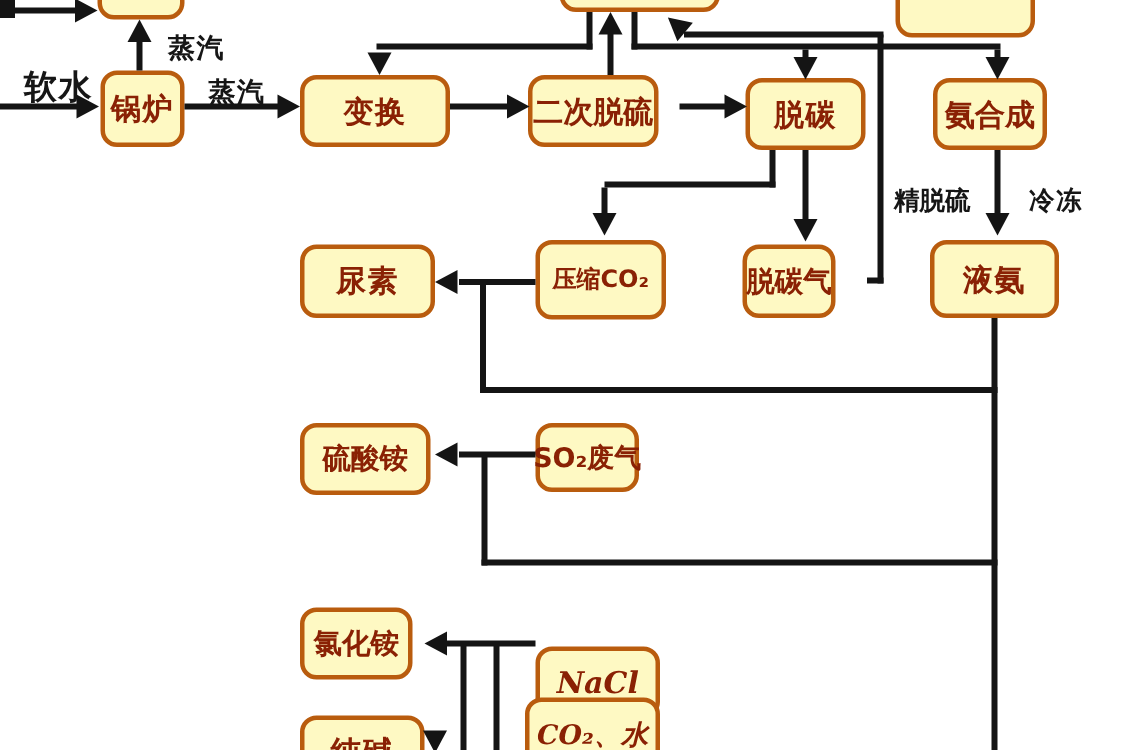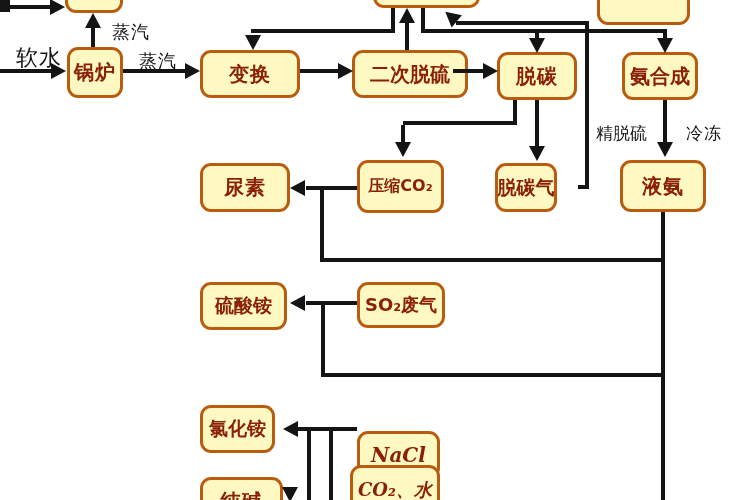--- a/index.html
+++ b/index.html
@@ -9,21 +9,21 @@
   }
   .node{
     position:absolute;background:#fef9c3;border:3px solid #B95C0E;border-radius:11px;
     display:flex;align-items:center;justify-content:center;box-sizing:border-box;
   }
   .node span{
     color:#8A2104;font-weight:bold;font-size:20px;letter-spacing:1px;white-space:nowrap;
   }
   .node span.chem{font-family:"DejaVu Serif","Liberation Serif",serif;font-style:italic;letter-spacing:0;}
   .lbl{
-    position:absolute;color:#161616;font-weight:normal;font-size:18px;white-space:nowrap;letter-spacing:1px;
+    position:absolute;color:#161616;font-weight:bold;font-size:18px;white-space:nowrap;letter-spacing:1px;
   }
   .line{position:absolute;background:#141414;}
   .ah{position:absolute;width:0;height:0;}
   .ah.up{border-left:8px solid transparent;border-right:8px solid transparent;border-bottom:15px solid #141414;}
   .ah.down{border-left:8px solid transparent;border-right:8px solid transparent;border-top:15px solid #141414;}
   .ah.left{border-top:8px solid transparent;border-bottom:8px solid transparent;border-right:15px solid #141414;}
   .ah.right{border-top:8px solid transparent;border-bottom:8px solid transparent;border-left:15px solid #141414;}
   .ah.upleft{border-left:8px solid transparent;border-right:8px solid transparent;border-bottom:15px solid #141414;transform:rotate(-50deg);}
 </style>
 </head>
@@ -33,21 +33,21 @@
 
   <div class="node" style="left:65px;top:-31px;width:58px;height:44px">
       <span></span>
     </div>
   <div class="node" style="left:67px;top:47px;width:56px;height:51px">
       <span>锅炉</span>
     </div>
   <div class="node" style="left:200px;top:50px;width:100px;height:48px">
       <span>变换</span>
     </div>
-  <div class="node" style="left:352px;top:50px;width:116px;height:48px">
+  <div class="node" style="left:352px;top:50px;width:87px;height:48px">
       <span style="letter-spacing:0">二次脱硫</span>
     </div>
   <div class="node" style="left:497px;top:52px;width:80px;height:48px">
       <span>脱碳</span>
     </div>
   <div class="node" style="left:622px;top:52px;width:76px;height:48px">
       <span style="letter-spacing:0">氨合成</span>
     </div>
   <div class="node" style="left:373px;top:-40px;width:107px;height:48px">
       <span></span>
@@ -65,21 +65,21 @@
   <div class="node" style="left:495px;top:163px;width:62px;height:49px">
       <span style="font-size:19px;letter-spacing:0">脱碳气</span>
     </div>
   <div class="node" style="left:620px;top:160px;width:86px;height:52px">
       <span>液氨</span>
     </div>
 
   <div class="node" style="left:200px;top:282px;width:87px;height:48px">
       <span style="font-size:19px;letter-spacing:0">硫酸铵</span>
     </div>
-  <div class="node" style="left:357px;top:282px;width:88px;height:46px">
+  <div class="node" style="left:357px;top:282px;width:69px;height:46px">
       <span style="font-size:18px;letter-spacing:0">SO₂废气</span>
     </div>
 
   <div class="node" style="left:200px;top:405px;width:75px;height:48px">
       <span style="font-size:19px;letter-spacing:0">氯化铵</span>
     </div>
   <div class="node" style="left:357px;top:431px;width:83px;height:48px">
       <span class="chem">NaCl</span>
     </div>
   <div class="node" style="left:200px;top:477px;width:83px;height:48px">

